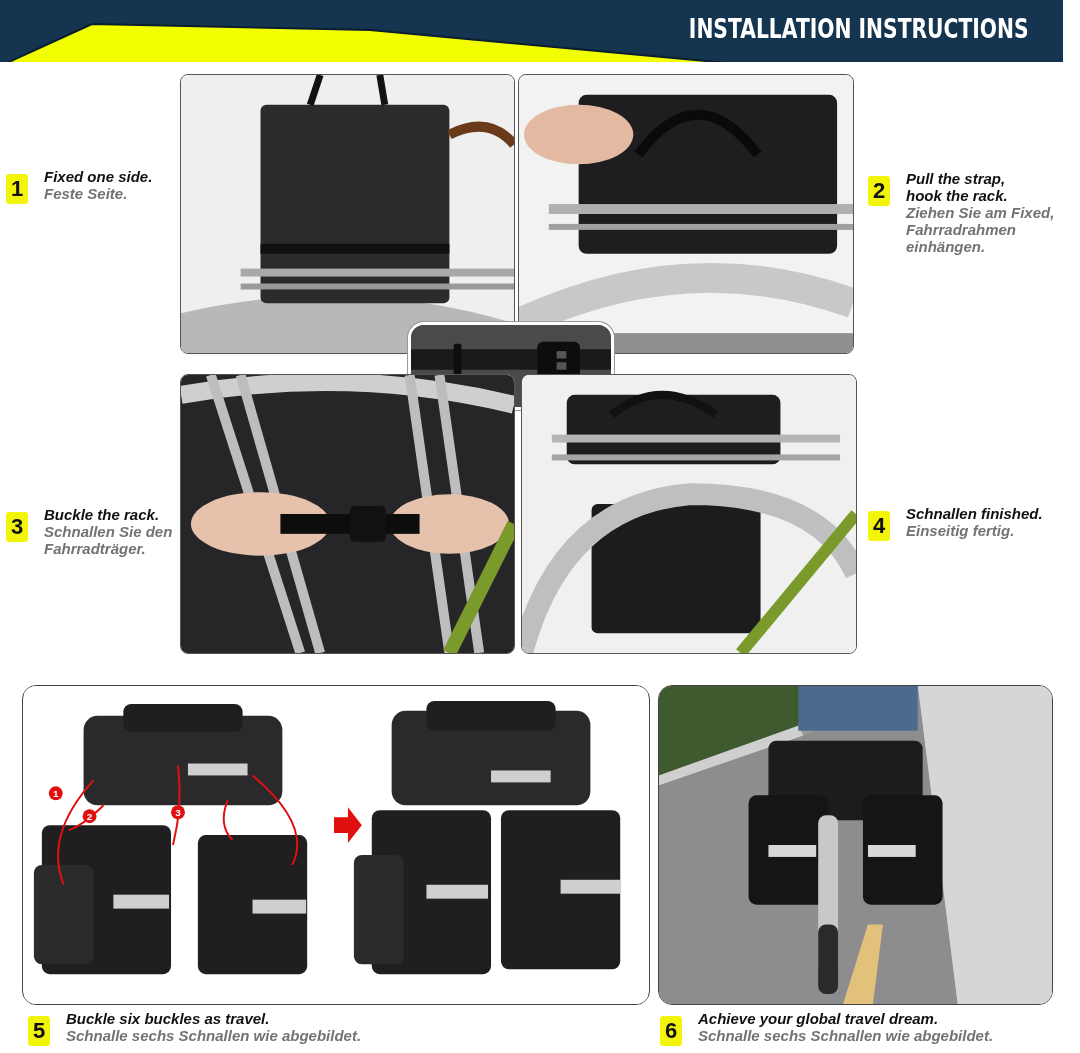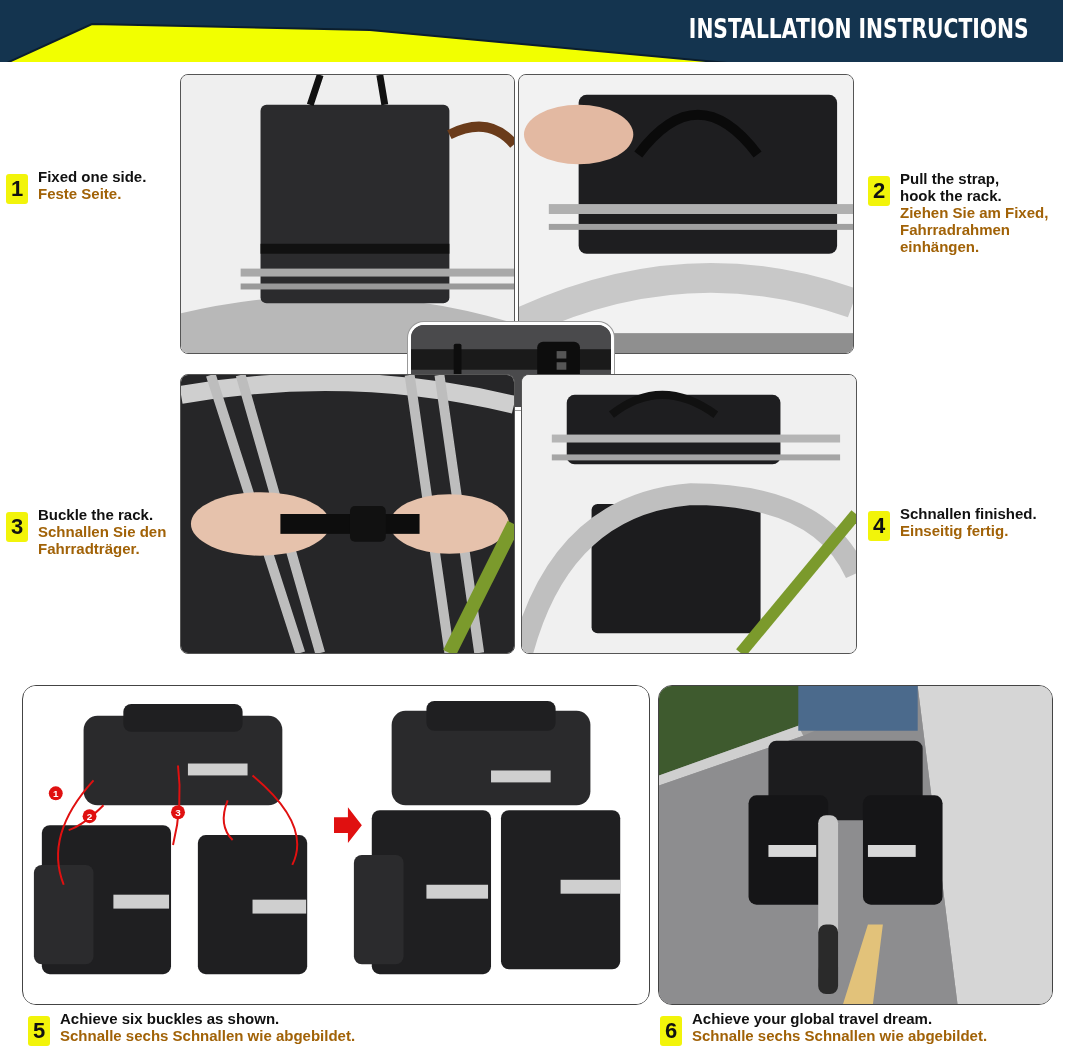--- a/index.html
+++ b/index.html
@@ -14,23 +14,23 @@
   
   .photo { position: absolute; border: 1.5px solid #555; border-radius: 8px; overflow: hidden; background: #e8e8e8; }
   .photo svg { width: 100%; height: 100%; display: block; }
   .inset { position: absolute; border: 3px solid #ffffff; border-radius: 16px; overflow: hidden; background: #4a4a4c; box-shadow: 0 0 0 1px #999; }
 
   .panel { position: absolute; border: 1.5px solid #444; border-radius: 14px; background: #ffffff; overflow: hidden; }
 
   
   .step { position: absolute; display: flex; align-items: flex-start; }
   .badge { width: 22px; height: 30px; background: #f2f40a; border-radius: 3px; display: flex; align-items: center; justify-content: center; font-weight: bold; font-size: 22px; color: #111; flex: 0 0 auto; margin-top: 6px; }
-  .step-text { margin-left: 10px; line-height: 17px; }
+  .step-text { margin-left: 16px; line-height: 17px; font-style: italic; }
   .en { font-weight: bold; font-size: 15px; color: #111; display: block; white-space: pre-line; }
-  .de { font-weight: bold; font-size: 15px; color: #a16207; display: block; white-space: pre-line; }
+  .de { font-weight: bold; font-size: 15px; color: #737373; display: block; white-space: pre-line; }
 </style>
 </head>
 <body>
 
 <div class="banner">
   <svg width="1080" height="66">
     <polygon points="0,66 92,24 370,30 760,66" fill="#f2ff00"></polygon>
     <polyline points="0,66 92,24 370,30 760,66" fill="none" stroke="#0b1e2e" stroke-width="2"></polyline>
     <rect x="0" y="62" width="1080" height="4" fill="#ffffff"></rect>
   </svg>
@@ -190,21 +190,21 @@
     <rect x="110" y="160" width="48" height="12" fill="#d8d8d8"></rect>
     <rect x="210" y="160" width="48" height="12" fill="#d8d8d8"></rect>
     <rect x="160" y="130" width="20" height="160" rx="8" fill="#c8c8c8"></rect>
     <rect x="160" y="240" width="20" height="70" rx="8" fill="#2a2a2a"></rect>
   </svg>
 </div>
 
 <div class="step" style="left:28px;top:1010px;">
   <div class="badge">5</div>
   <div class="step-text">
-    <span class="en">Achieve six buckles as shown.</span>
+    <span class="en">Buckle six buckles as travel.</span>
     <span class="de">Schnalle sechs Schnallen wie abgebildet.</span>
   </div>
 </div>
 
 <div class="step" style="left:660px;top:1010px;">
   <div class="badge">6</div>
   <div class="step-text">
     <span class="en">Achieve your global travel dream.</span>
     <span class="de">Schnalle sechs Schnallen wie abgebildet.</span>
   </div>

